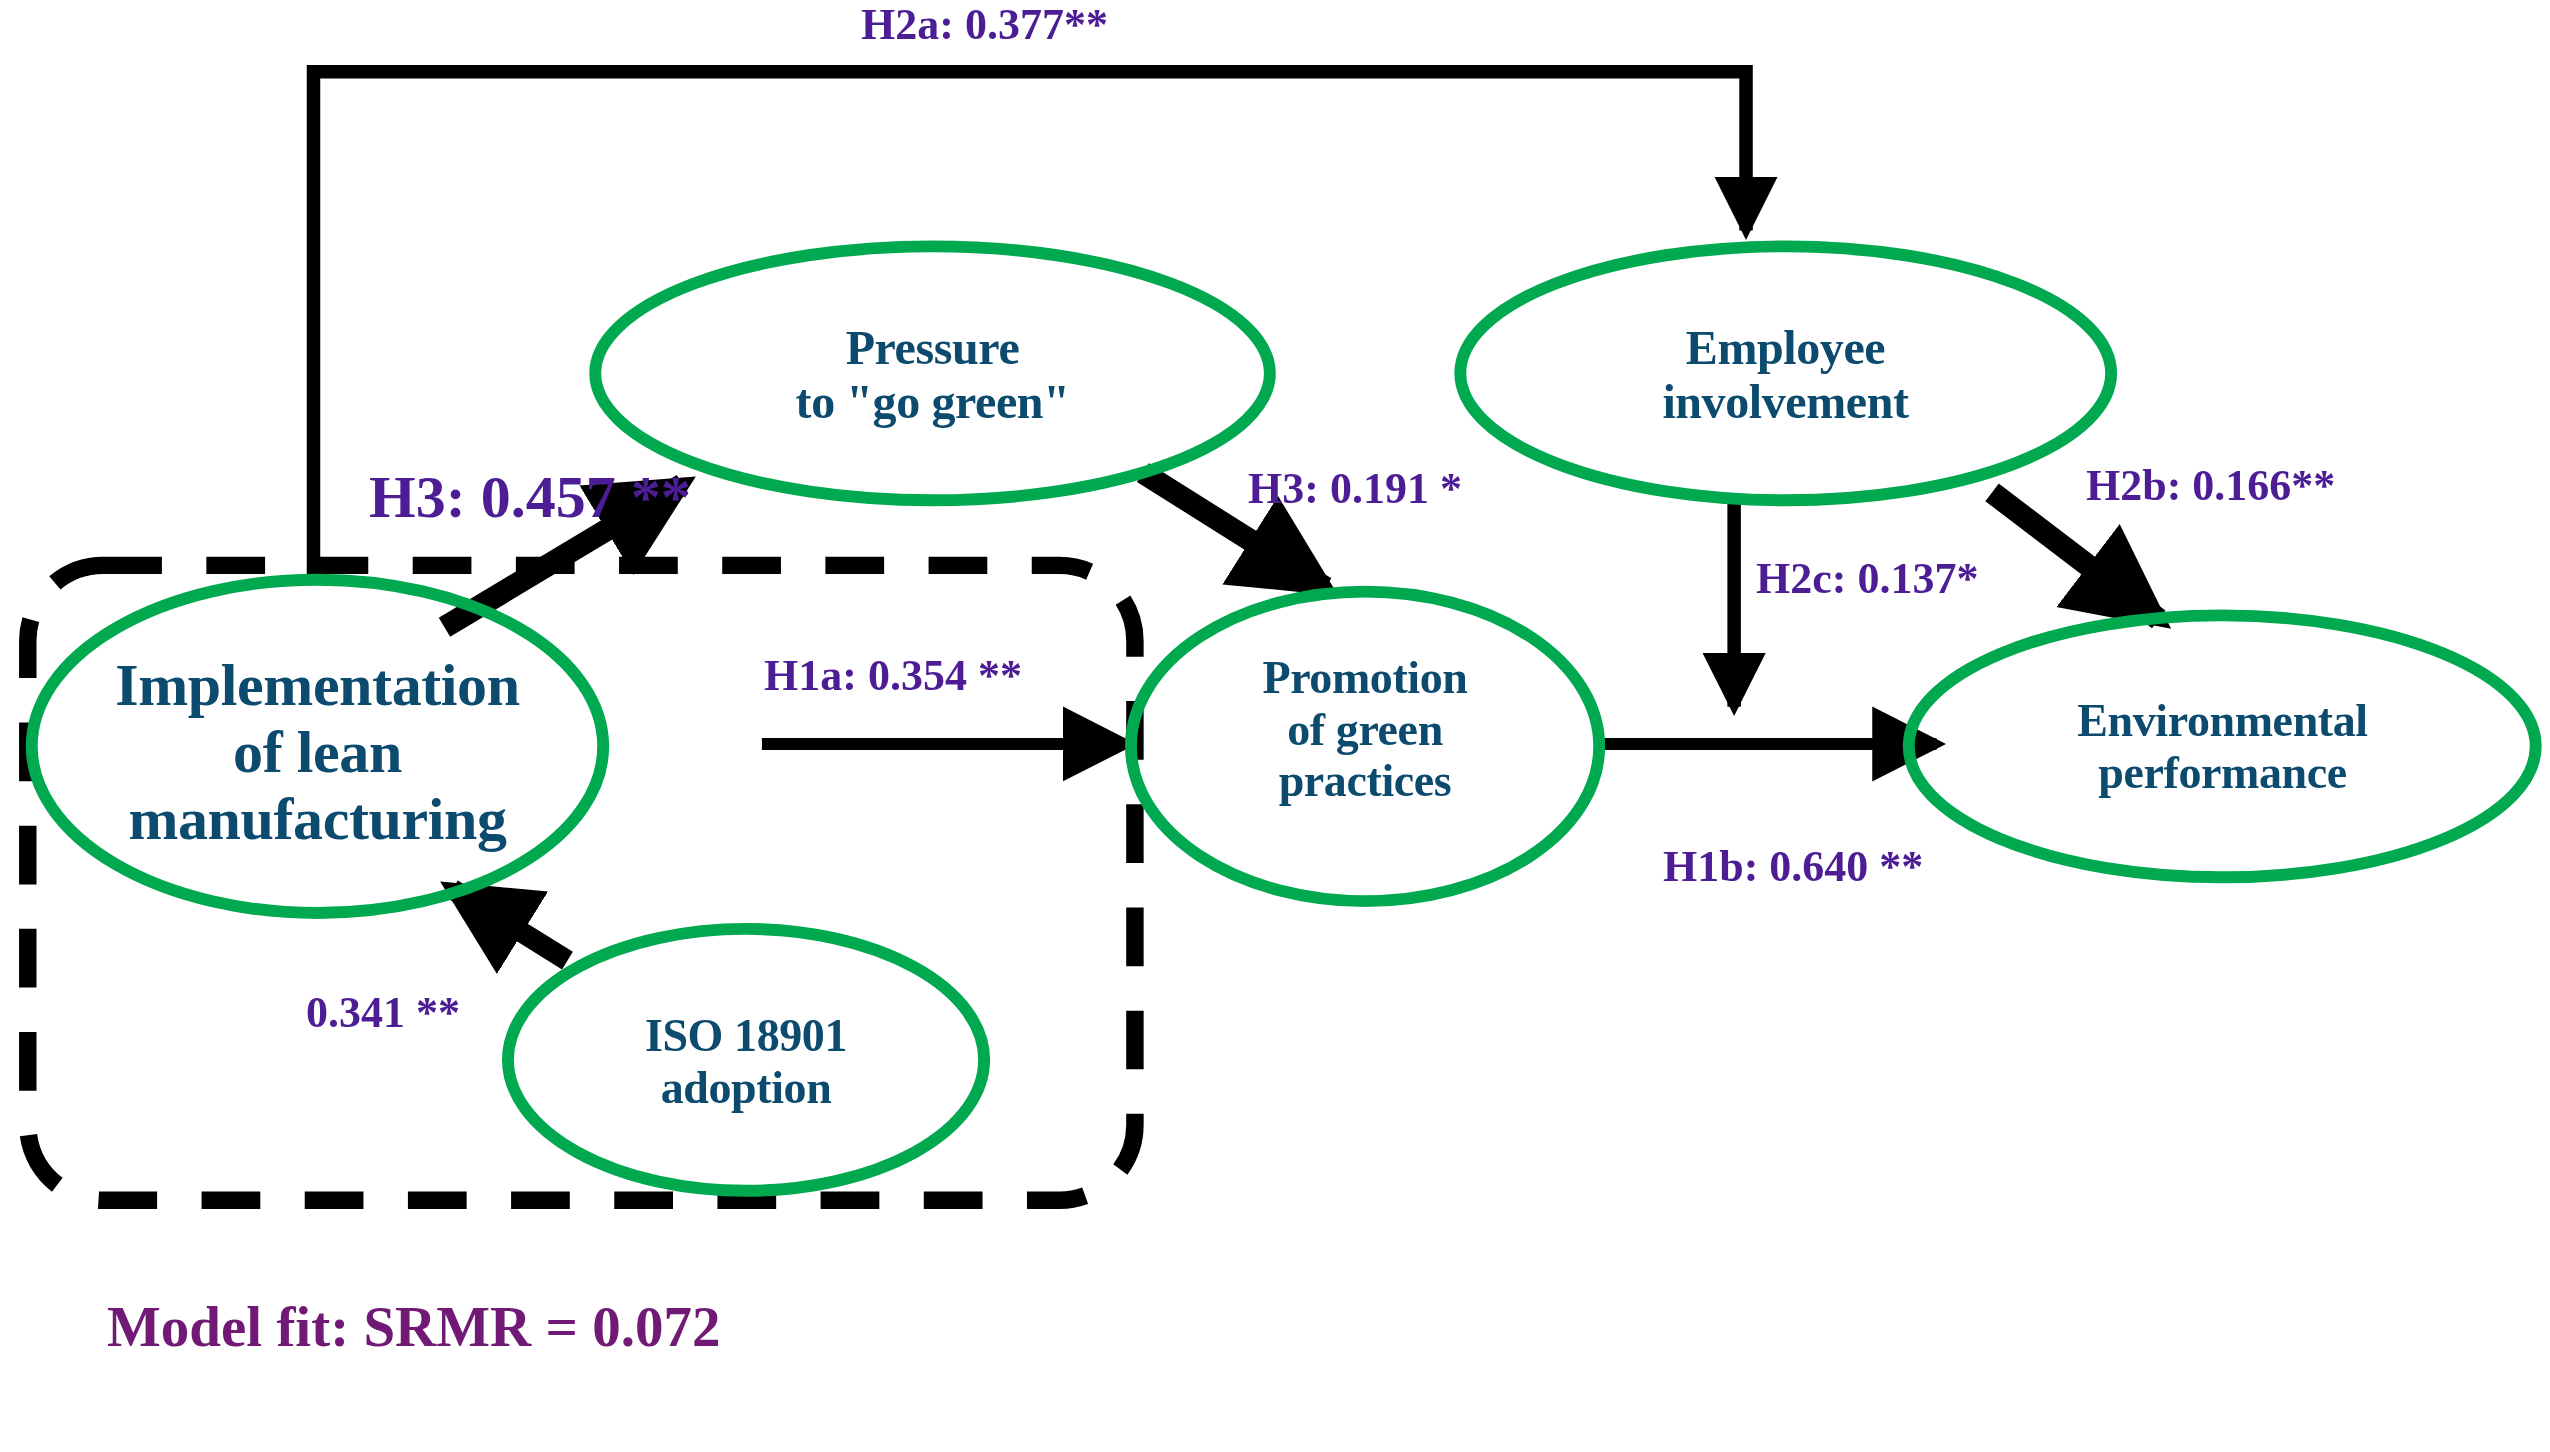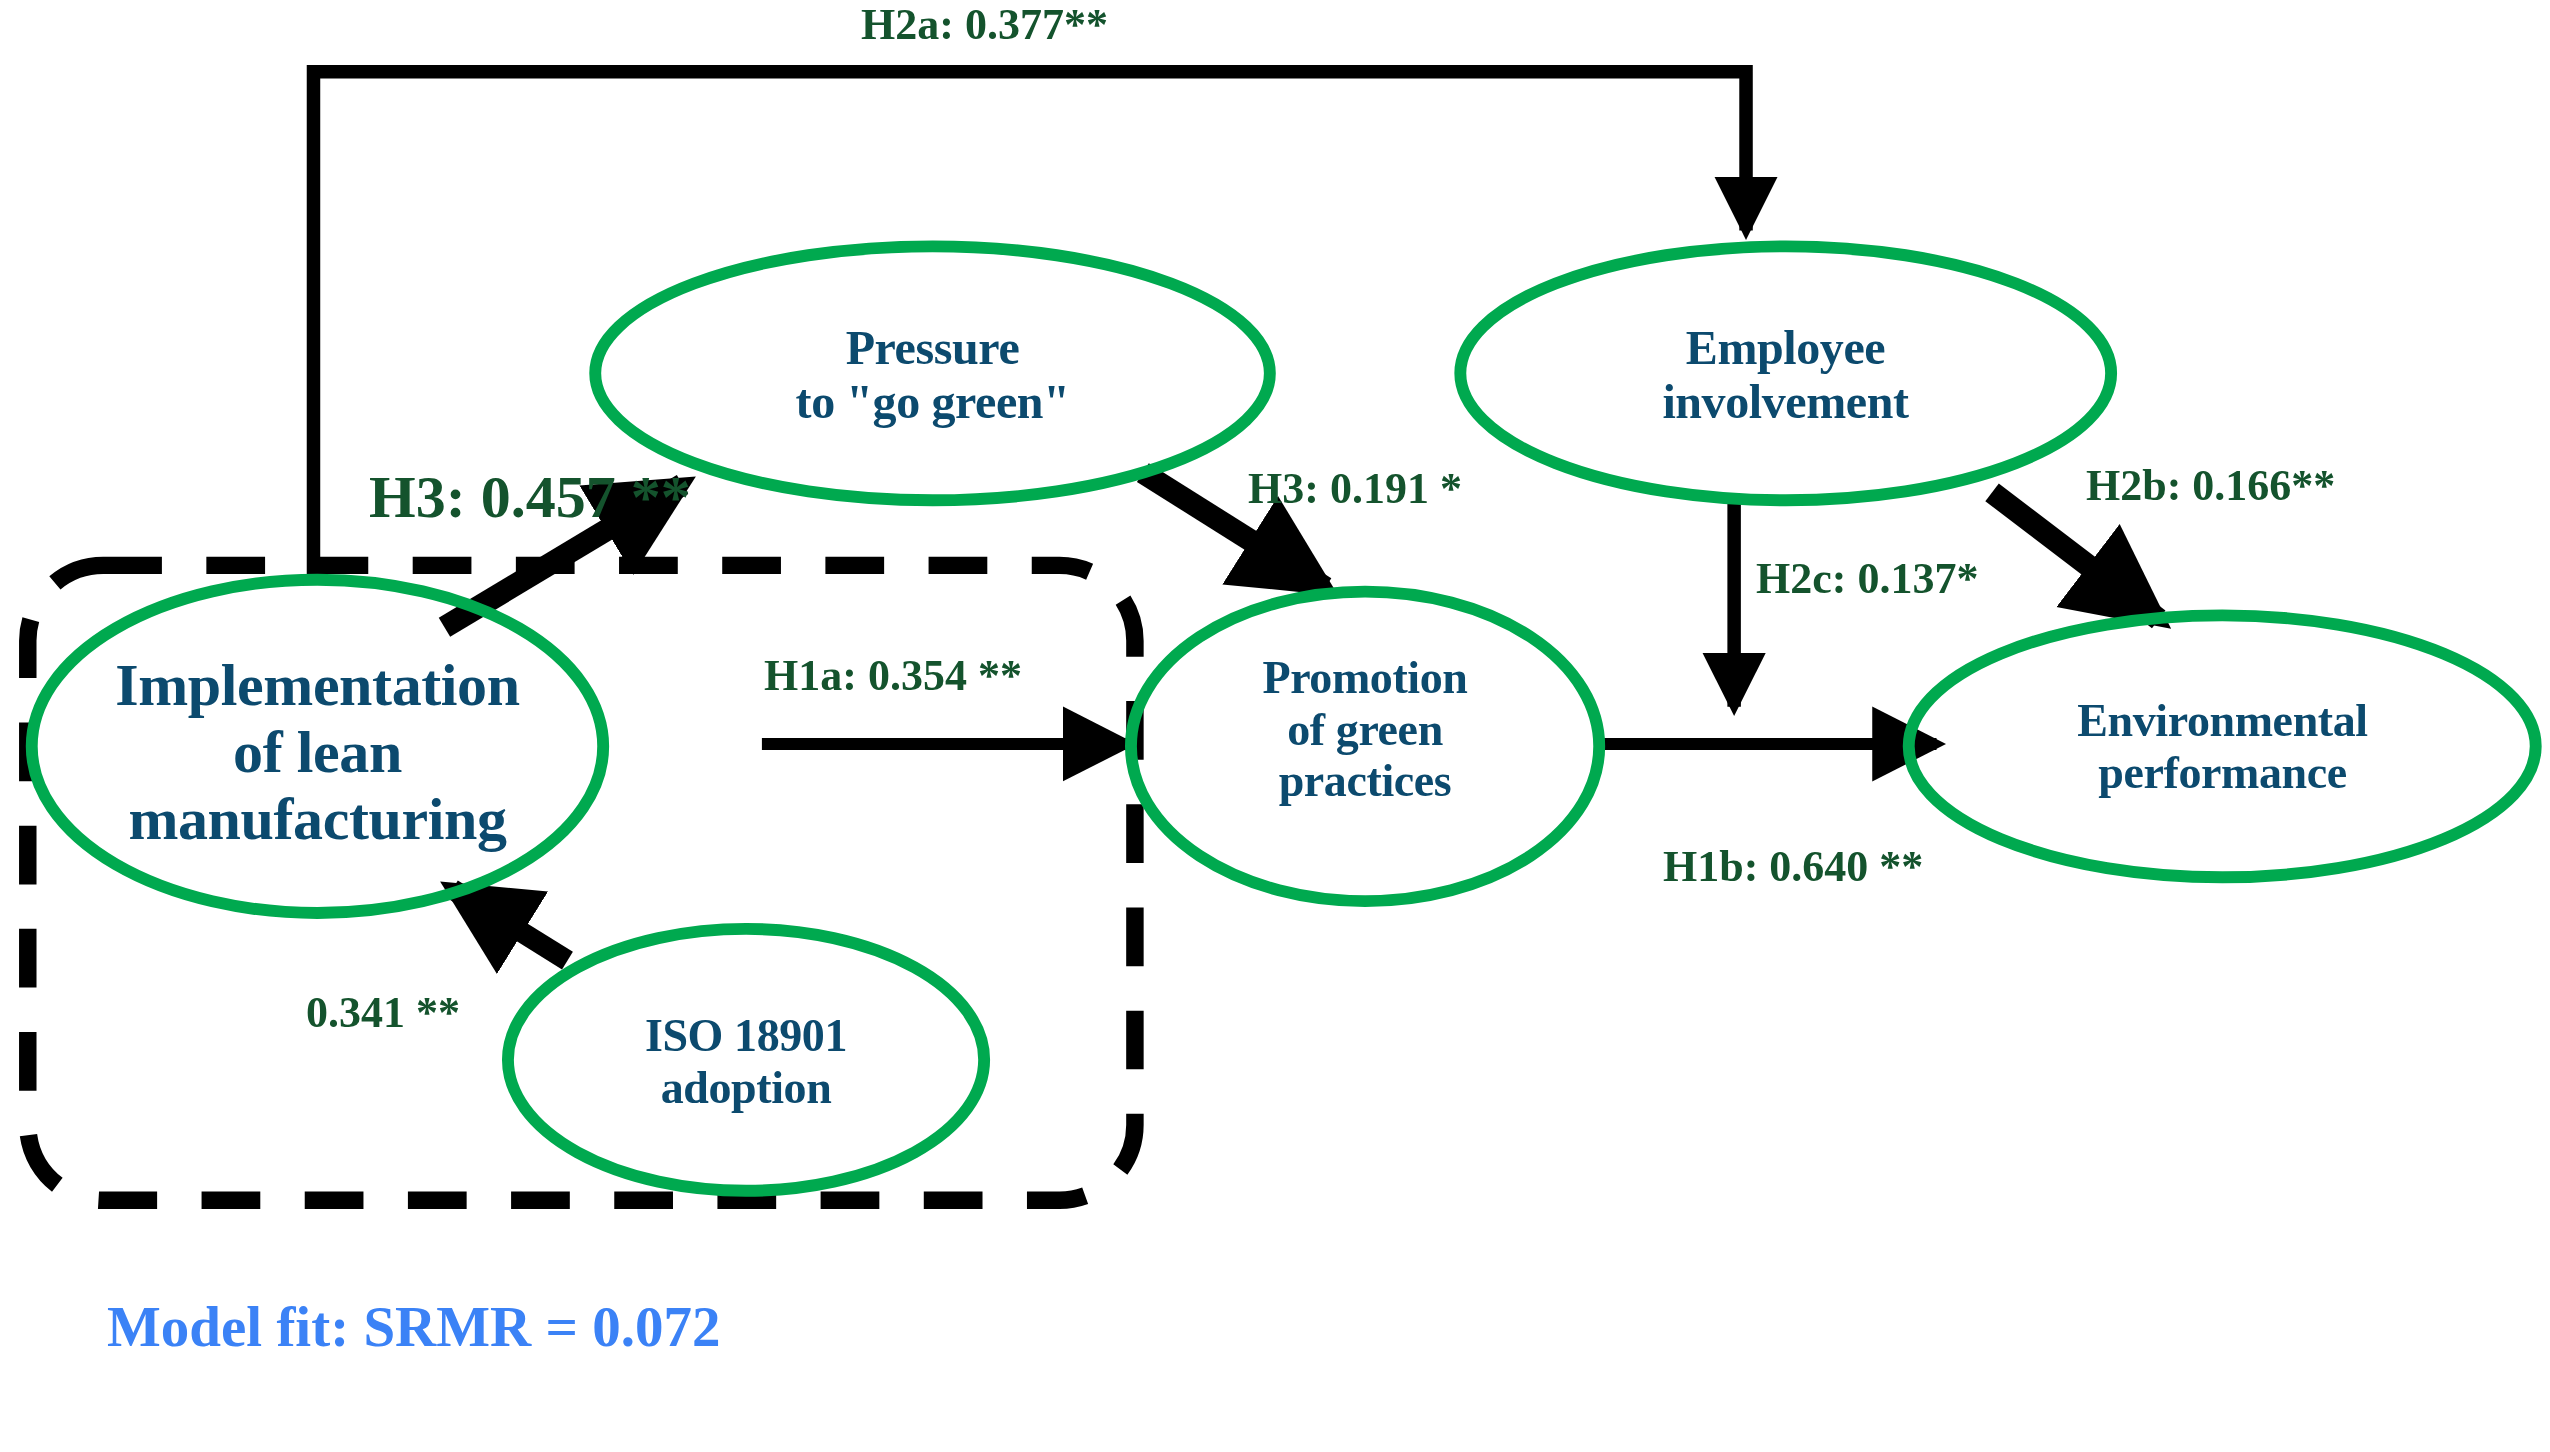--- a/index.html
+++ b/index.html
@@ -28,28 +28,28 @@
     font-weight: bold;
     color: #0c4a6e;
     line-height: 1.12;
     letter-spacing: -0.4px;
     white-space: pre-line;
     pointer-events: none;
   }
   .path-label {
     position: absolute;
     font-weight: bold;
-    color: #14532d;
+    color: #4c1d95;
     white-space: nowrap;
     line-height: 1;
   }
   .footer-text {
     position: absolute;
     font-weight: bold;
-    color: #3b82f6;
+    color: #701a75;
     white-space: nowrap;
     line-height: 1;
   }
   .ital { font-style: italic; }
 </style>
 </head>
 <body>
 
 <div id="canvas">
 

